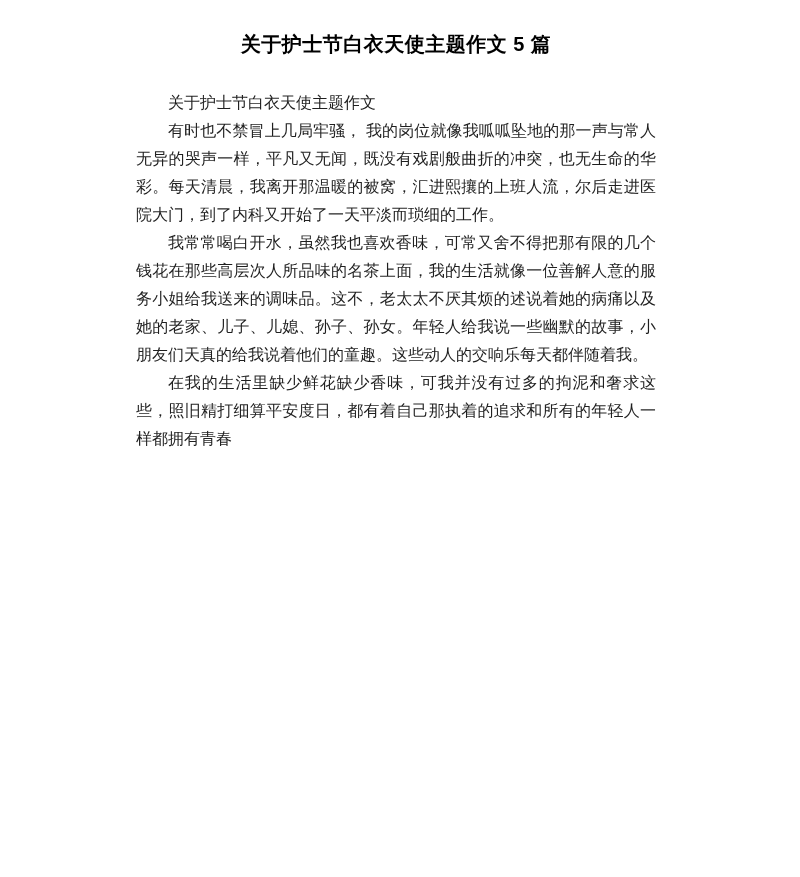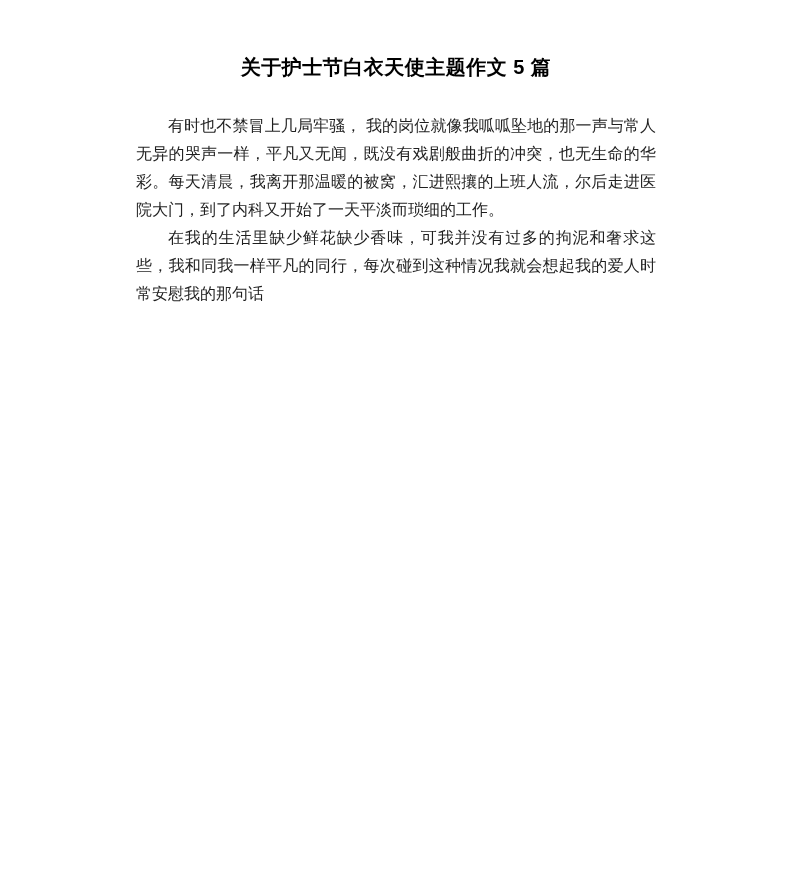--- a/index.html
+++ b/index.html
@@ -6,21 +6,21 @@
     margin: 0;
     padding: 0;
     background: #ffffff;
   }
   .page {
     position: relative;
     width: 800px;
     height: 877px;
     background: #ffffff;
     box-sizing: border-box;
-    padding: 54px 144px 0 136px;
+    padding: 31px 144px 0 136px;
     font-family: "Liberation Sans", "DejaVu Sans", sans-serif;
     overflow: hidden;
   }
   .doc-title {
     margin: 0 0 32px 0;
     font-size: 20px;
     line-height: 26px;
     font-weight: bold;
     text-align: center;
     color: #000000;
@@ -38,16 +38,18 @@
     text-indent: 2em;
     word-break: break-all;
   }
 </style>
 </head>
 <body>
 
 <div class="page">
   <h1 class="doc-title">关于护士节白衣天使主题作文 5 篇</h1>
   <div class="doc-body">
+      <p>关于护士节白衣天使主题作文</p>
       <p>有时也不禁冒上几局牢骚， 我的岗位就像我呱呱坠地的那一声与常人无异的哭声一样，平凡又无闻，既没有戏剧般曲折的冲突，也无生命的华彩。每天清晨，我离开那温暖的被窝，汇进熙攘的上班人流，尔后走进医院大门，到了内科又开始了一天平淡而琐细的工作。</p>
-      <p>在我的生活里缺少鲜花缺少香味，可我并没有过多的拘泥和奢求这些，我和同我一样平凡的同行，每次碰到这种情况我就会想起我的爱人时常安慰我的那句话</p>
+      <p>我常常喝白开水，虽然我也喜欢香味，可常又舍不得把那有限的几个钱花在那些高层次人所品味的名茶上面，我的生活就像一位善解人意的服务小姐给我送来的调味品。这不，老太太不厌其烦的述说着她的病痛以及她的老家、儿子、儿媳、孙子、孙女。年轻人给我说一些幽默的故事，小朋友们天真的给我说着他们的童趣。这些动人的交响乐每天都伴随着我。</p>
+      <p>在我的生活里缺少鲜花缺少香味，可我并没有过多的拘泥和奢求这些，照旧精打细算平安度日，都有着自己那执着的追求和所有的年轻人一样都拥有青春</p>
     </div>
 </div>
 
 </body></html>

